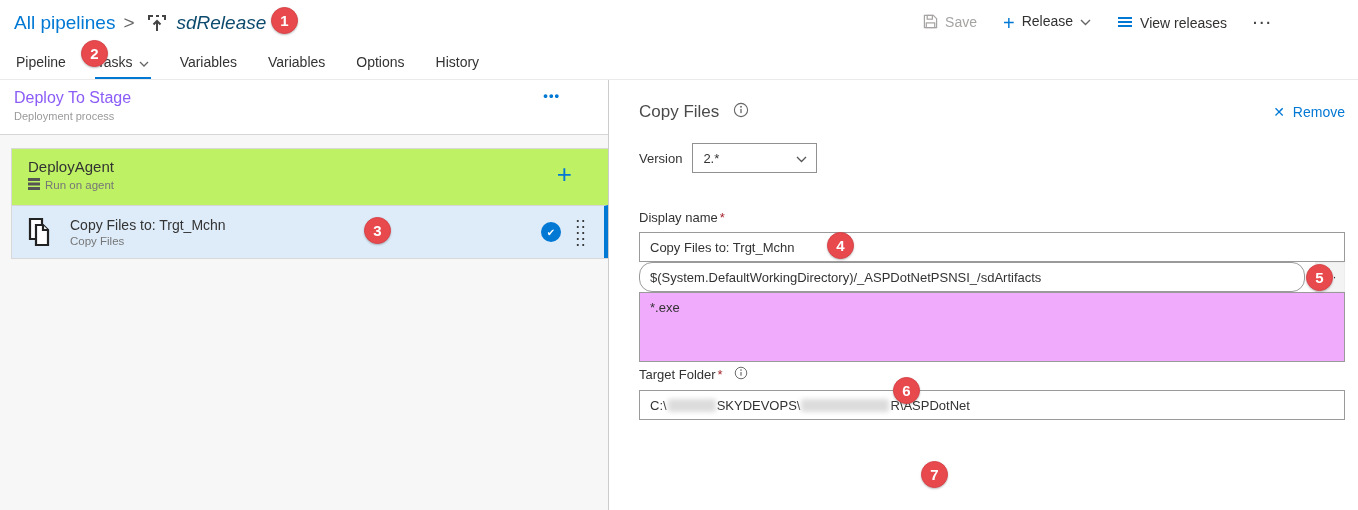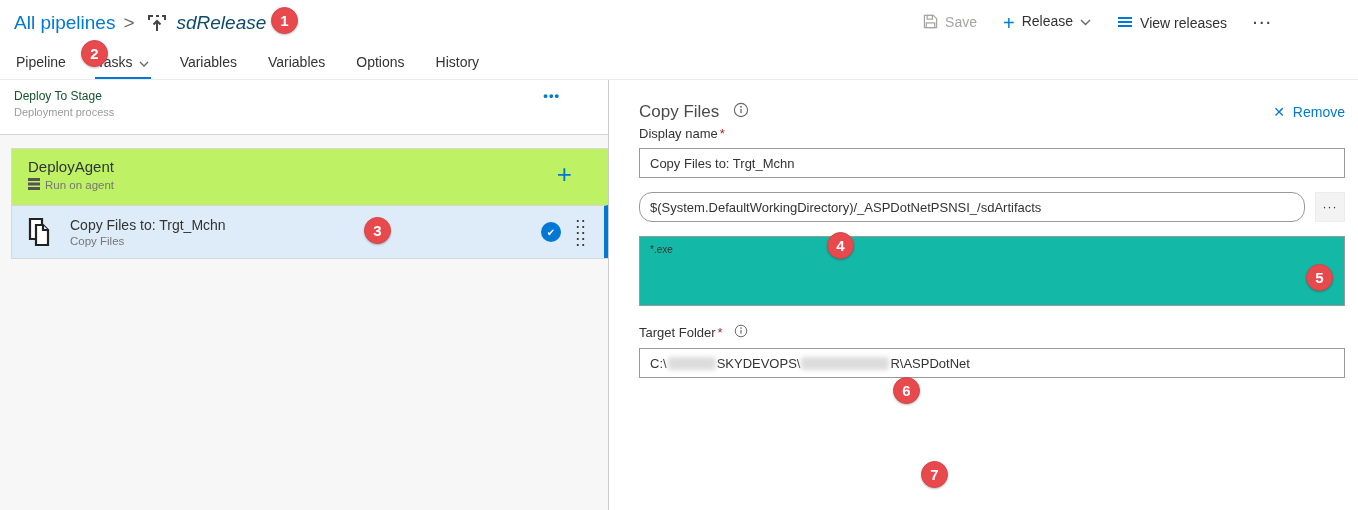--- a/index.html
+++ b/index.html
@@ -23,21 +23,21 @@
 
   
   .tabbar { height:34px; display:flex; align-items:stretch; padding-left:14px; border-bottom:1px solid #eaeaea; }
   .tab { display:flex; align-items:center; gap:6px; margin-right:27px; font-size:14px; color:#333; cursor:pointer; padding:0 2px; border-bottom:2px solid transparent; }
   .tab.active { border-bottom-color:#0078d4; }
 
   
   .main { display:flex; height:430px; }
   .left { width:609px; border-right:1px solid #ccc; background:#f7f7f7; display:flex; flex-direction:column; }
   .stage-header { background:#fff; height:55px; padding:9px 14px 0 14px; border-bottom:1px solid #d6d6d6; position:relative; }
-  .stage-title { font-size:12px; color:#14532d; }
+  .stage-title { font-size:16px; color:#8b5cf6; }
   .stage-sub { font-size:11px; color:#9a9a9a; margin-top:3px; }
   .stage-more { position:absolute; right:48px; top:8px; color:#0078d4; font-size:13px; letter-spacing:1px; font-weight:bold; cursor:pointer; }
   .stage-body { padding:13px 0 0 11px; }
   .card { background:#bef264; border:1px solid #d8d8d8; border-right:none; }
   .agent-row { height:56px; padding:9px 16px 0 16px; position:relative; }
   .agent-title { font-size:15px; color:#333; }
   .agent-sub { font-size:11.5px; color:#767676; margin-top:3px; display:flex; align-items:center; gap:5px; }
   .agent-add { position:absolute; right:36px; top:12px; color:#0078d4; font-size:26px; font-weight:300; line-height:1; cursor:pointer; }
   .task-row { border-top:1px solid #d6d6d6; background:#deecf9; height:53px; display:flex; align-items:center; padding:0 10px 0 16px; border-right:4px solid #0078d4; cursor:pointer; }
   .task-icon { flex:0 0 auto; margin-right:16px; display:flex; }
@@ -52,25 +52,25 @@
   .rp-head { display:flex; align-items:center; justify-content:space-between; height:28px; }
   .rp-title-wrap { display:flex; align-items:center; gap:14px; }
   .rp-title { font-size:17px; color:#4a4a4a; }
   .rp-remove { display:flex; align-items:center; gap:8px; color:#0078d4; font-size:14px; cursor:pointer; }
   .rp-remove .x { font-size:14px; }
 
   .version-row { margin-top:17px; display:flex; align-items:center; gap:10px; margin-bottom:37px; }
   .version-label { font-size:13px; color:#333; }
   .select-box { width:125px; height:30px; border:1px solid #919191; display:flex; align-items:center; justify-content:space-between; padding:0 9px 0 10px; font-size:13px; color:#333; cursor:pointer; background:#fff; }
 
-  .field { margin-bottom:14px; }
+  .field { }
   .field-label { display:flex; align-items:center; gap:11px; font-size:13px; color:#333; margin-bottom:7px; }
   .req { color:#a4262c; margin-left:2px; }
   .text-input { width:100%; height:30px; border:1px solid #9a9a9a; font-family:"Liberation Sans",sans-serif; font-size:13px; color:#333; padding:0 10px; background:#fff; outline:none; }
-  .textarea-input { width:100%; height:70px; border:1px solid #9a9a9a; font-family:"Liberation Sans",sans-serif; font-size:10px; color:#333; padding:7px 10px; background:#14b8a6; resize:none; outline:none; }
+  .textarea-input { width:100%; height:70px; border:1px solid #9a9a9a; font-family:"Liberation Sans",sans-serif; font-size:13px; color:#333; padding:7px 10px; background:#f0abfc; resize:none; outline:none; }
   .input-row { display:flex; gap:10px; }
   .input-row .text-input { flex:1 1 auto;border-radius:13px; }
   .browse-btn { flex:0 0 auto; width:30px; height:30px; background:#f3f3f3; border:1px solid #ededed; color:#333; font-size:12px; letter-spacing:1px; display:flex; align-items:center; justify-content:center; cursor:pointer; }
   .div-input { width:100%; height:30px; border:1px solid #9a9a9a; font-size:13px; color:#333; padding:0 10px; background:#fff; display:flex; align-items:center; cursor:text; }
   .redact { display:inline-block; height:13px; background:#dcdcdc; filter:blur(2.5px); border-radius:2px; margin:0 1px; }
   .redact.r1 { width:48px; }
   .redact.r2 { width:88px; }
 
   
   .badge { position:absolute; width:27px; height:27px; border-radius:50%; background:#e8494d; border:1px solid #d84348; color:#fff; font-size:15px; font-weight:bold; display:flex; align-items:center; justify-content:center; z-index:10; box-shadow:0 1px 2px rgba(0,0,0,.25); }
@@ -211,20 +211,31 @@
                 <circle cx="8" cy="4.7" r="0.95" fill="#666"></circle>
               </svg>
           </span>
         </div>
         <div class="rp-remove">
           <span class="x">✕</span>
           <span>Remove</span>
         </div>
       </div>
 
+      <div class="version-row">
+        <span class="version-label">Version</span>
+        <div class="select-box">
+          <span>2.*</span>
+          <span>
+            <svg width="11" height="7" viewBox="0 0 11 7" fill="none" stroke="#555" stroke-width="1.3">
+                <path d="M1 1 L5.5 5.5 L10 1"></path>
+              </svg>
+          </span>
+        </div>
+      </div>
 
       <div class="field">
         <div class="field-label">
           <span><span>Display name</span><span class="req">*</span></span>
         </div>
         <input class="text-input" type="text" value="Copy Files to: Trgt_Mchn" style="">
       </div>
 
       <div class="field">
         <div class="input-row">

